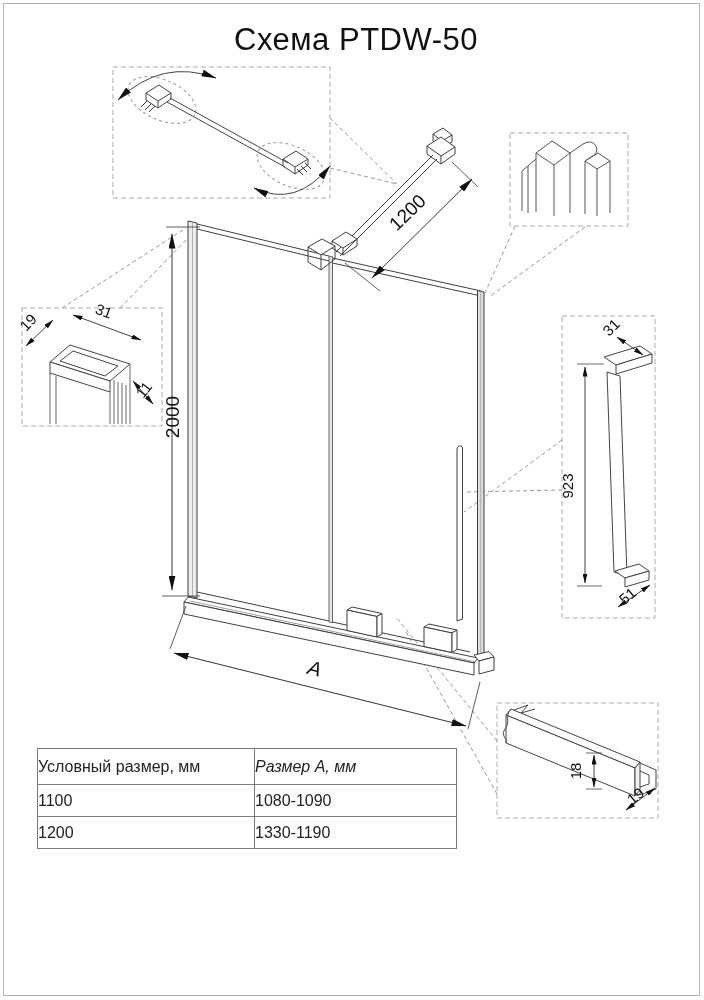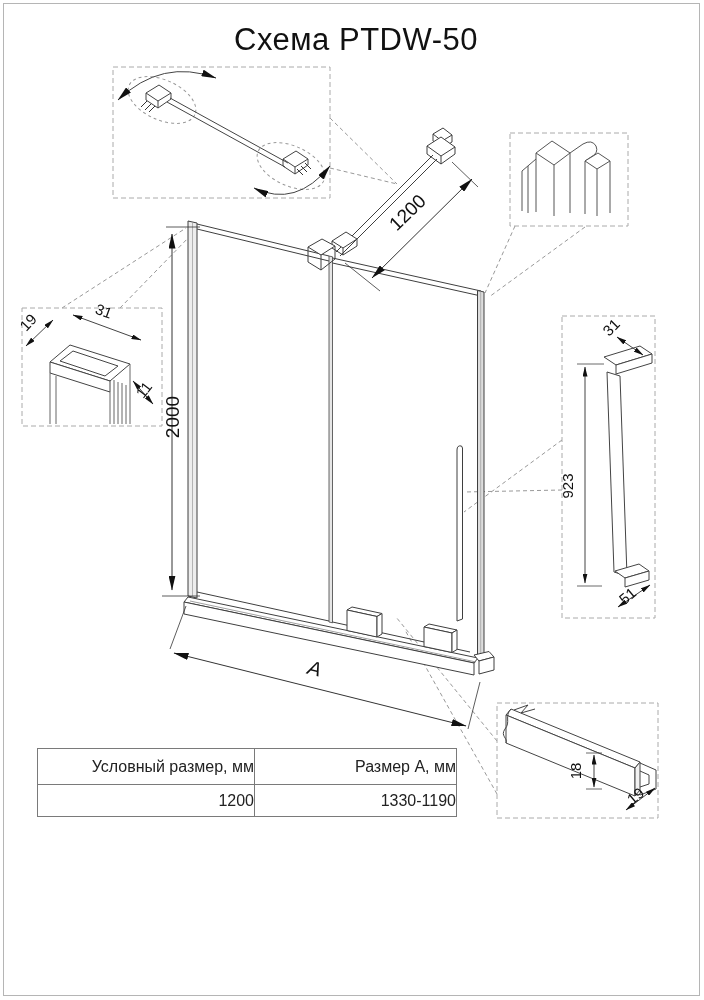--- a/index.html
+++ b/index.html
@@ -1,24 +1,24 @@
 <!DOCTYPE html>
 <html><head>
 <meta charset="utf-8">
 <style>
   html,body{margin:0;padding:0;background:#fff;}
   body{width:704px;height:1000px;position:relative;font-family:"Liberation Sans",sans-serif;overflow:hidden;}
   .page-border{position:absolute;left:3px;top:3px;right:4px;bottom:4px;border:1px solid #b5b5b5;pointer-events:none;}
   .page-title{position:absolute;top:18px;left:0;width:100%;text-align:center;font-size:31px;font-weight:400;color:#111;margin:4px;letter-spacing:.5px;}
   svg.drawing{position:absolute;left:0;top:0;}
   table.size-table{position:absolute;left:37px;top:748px;width:417px;border-collapse:collapse;font-size:16px;color:#222;table-layout:fixed;}
-  table.size-table th,table.size-table td{border:1px solid #7a7a7a;font-weight:400;text-align:right;padding:0;}
+  table.size-table th,table.size-table td{border:1px solid #7a7a7a;font-weight:400;text-align:left;padding:0;}
   table.size-table th{height:35px;}
   table.size-table td{height:31px;}
-  .c1{width:216px;}.c2{width:201px;}
+  .c1{width:216px;}.c2{width:201px;font-style:italic;}
   text{font-family:"Liberation Sans",sans-serif;fill:#111;}
 </style>
 </head>
 <body>
 
 <div class="page-border"></div>
 <h1 class="page-title">Схема PTDW-50</h1>
 
 <svg class="drawing" width="704" height="1000" viewBox="0 0 704 1000">
   <defs>
@@ -181,17 +181,21 @@
 
 <table class="size-table">
   <thead>
     <tr>
       <th class="c1">Условный размер, мм</th>
       <th class="c2">Размер А, мм</th>
     </tr>
   </thead>
   <tbody>
     <tr>
+      <td>1100</td>
+      <td>1080-1090</td>
+    </tr>
+    <tr>
       <td>1200</td>
       <td>1330-1190</td>
     </tr>
   </tbody>
 </table>
 
 </body></html>

